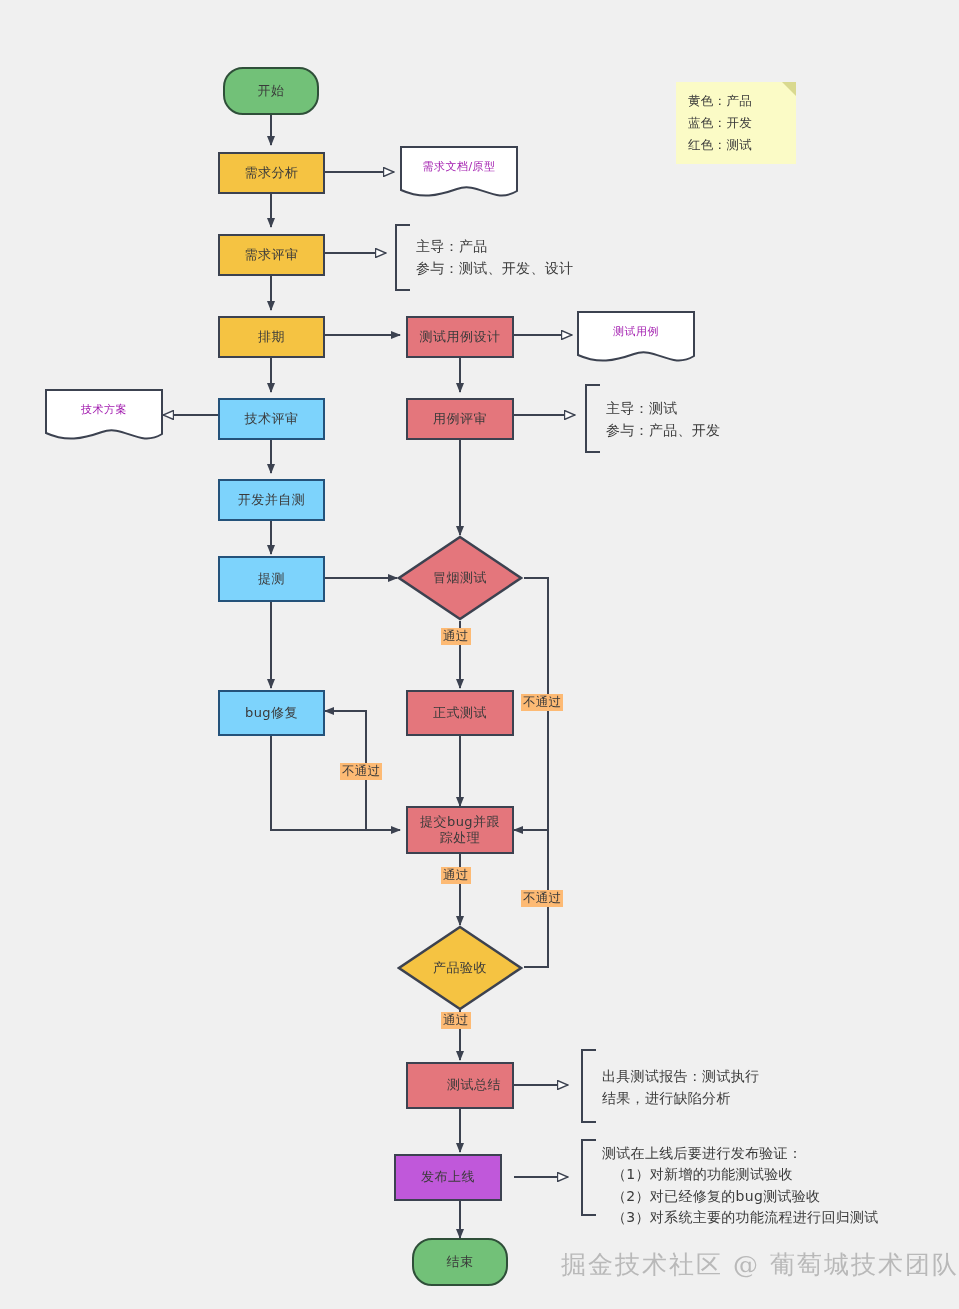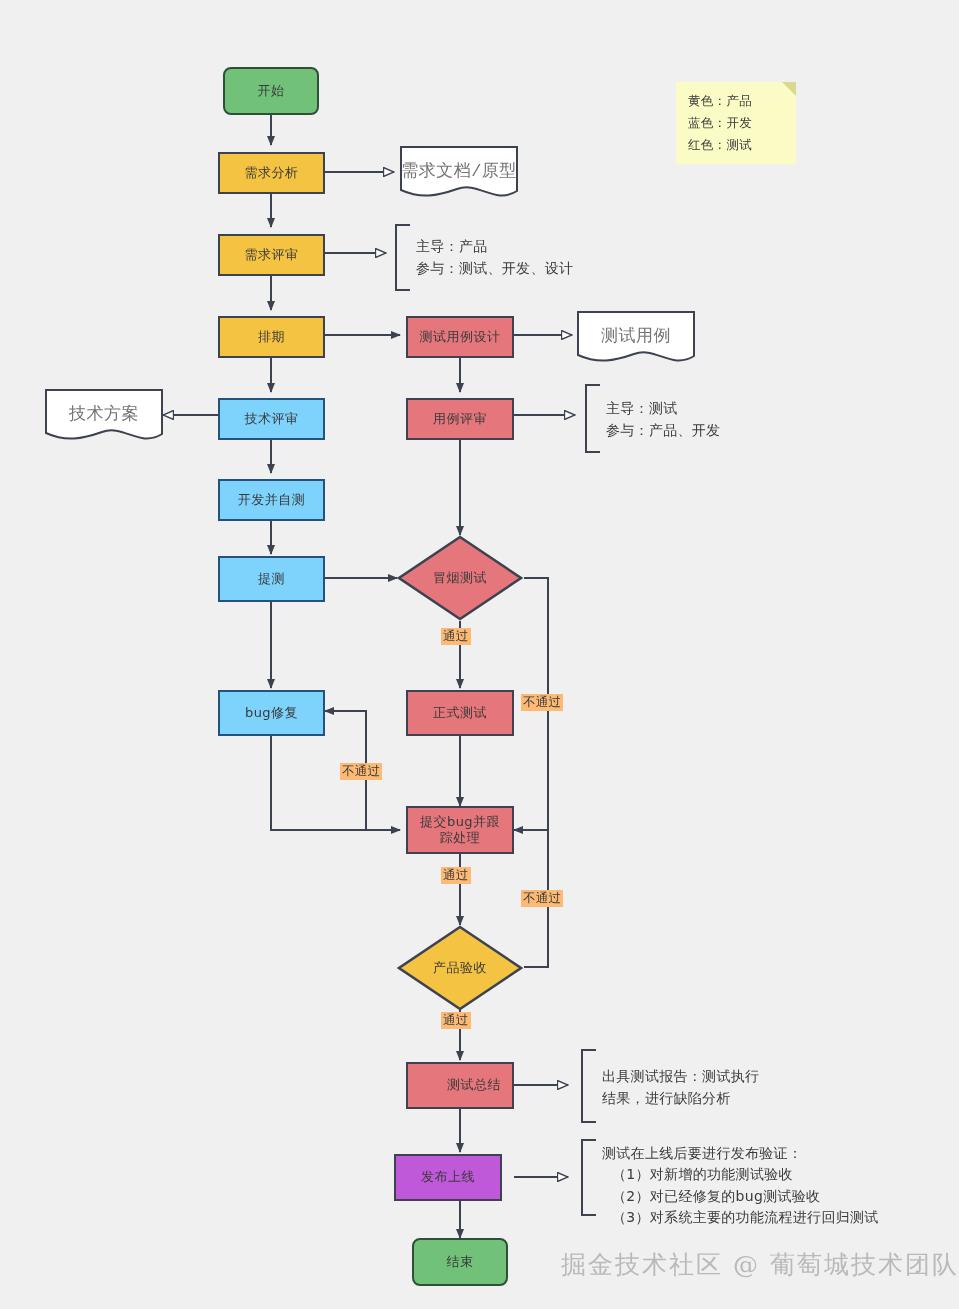--- a/index.html
+++ b/index.html
@@ -21,43 +21,43 @@
     color:#3a3a3a;
     border:2px solid #3c4250;
     font-size:13px;
     line-height:1.25;
     letter-spacing:.5px;
     z-index:3;
   }
   .node.yellow{background:#f5c342;border-color:#3c4250;}
   .node.blue{background:#7dd3fc;border-color:#24527a;}
   .node.red{background:#e4767c;border-color:#3c4250;}
-  .node.green{background:#72c178;border-color:#2f4f39;border-radius:8px;}
+  .node.green{background:#72c178;border-color:#2f4f39;border-radius:20px;}
   .node.purple{background:#c058da;border-color:#3c4250;}
 
   .diamond{
     position:absolute;
     z-index:3;
     display:flex;align-items:center;justify-content:center;
   }
   .diamond .dshape{
     position:absolute;left:0;top:0;width:100%;height:100%;
   }
   .diamond .dlabel{
     position:relative;z-index:2;font-size:13px;color:#3a3a3a;letter-spacing:.5px;
   }
 
   .doc{
     position:absolute;z-index:3;
     display:flex;align-items:flex-start;justify-content:center;
   }
   .doc svg{position:absolute;left:0;top:0;}
   .doc .dtext{
-    position:relative;z-index:2;font-size:17px;color:#737373;
-    width:100%;text-align:center;letter-spacing:.5px;font-family:Liberation Mono, monospace;
+    position:relative;z-index:2;font-size:11px;color:#a21caf;
+    width:100%;text-align:center;letter-spacing:.5px;
   }
 
   .annot{
     position:absolute;z-index:3;
     font-size:14px;color:#3a3a3a;line-height:1.55;
     white-space:nowrap;letter-spacing:.3px;
   }
   .annot .aline{display:block;}
 
   .edge-label{

